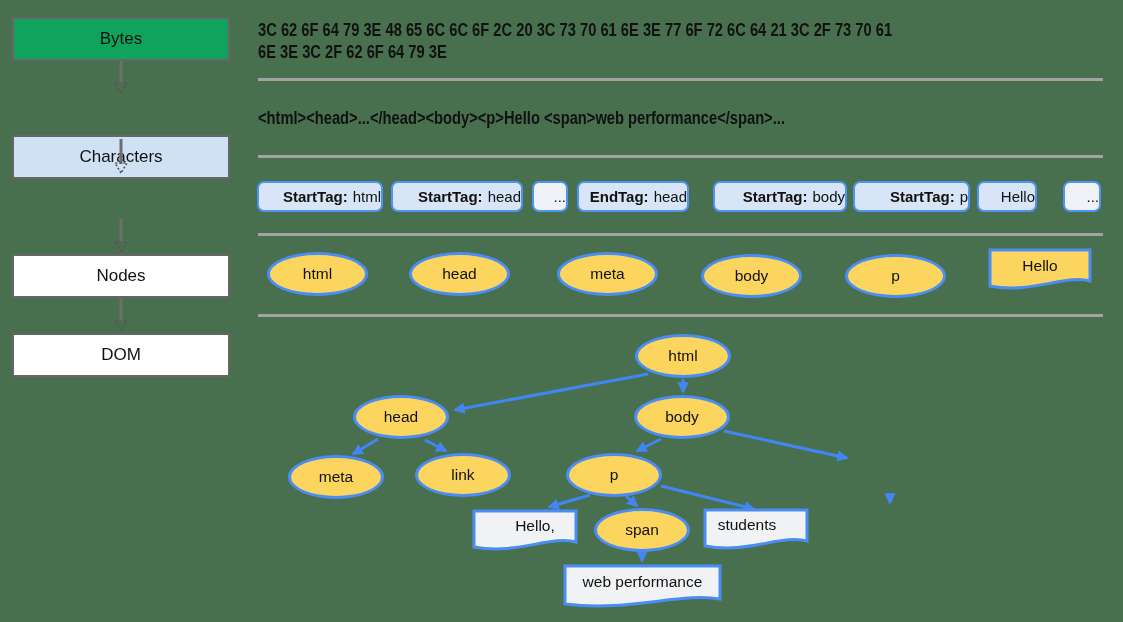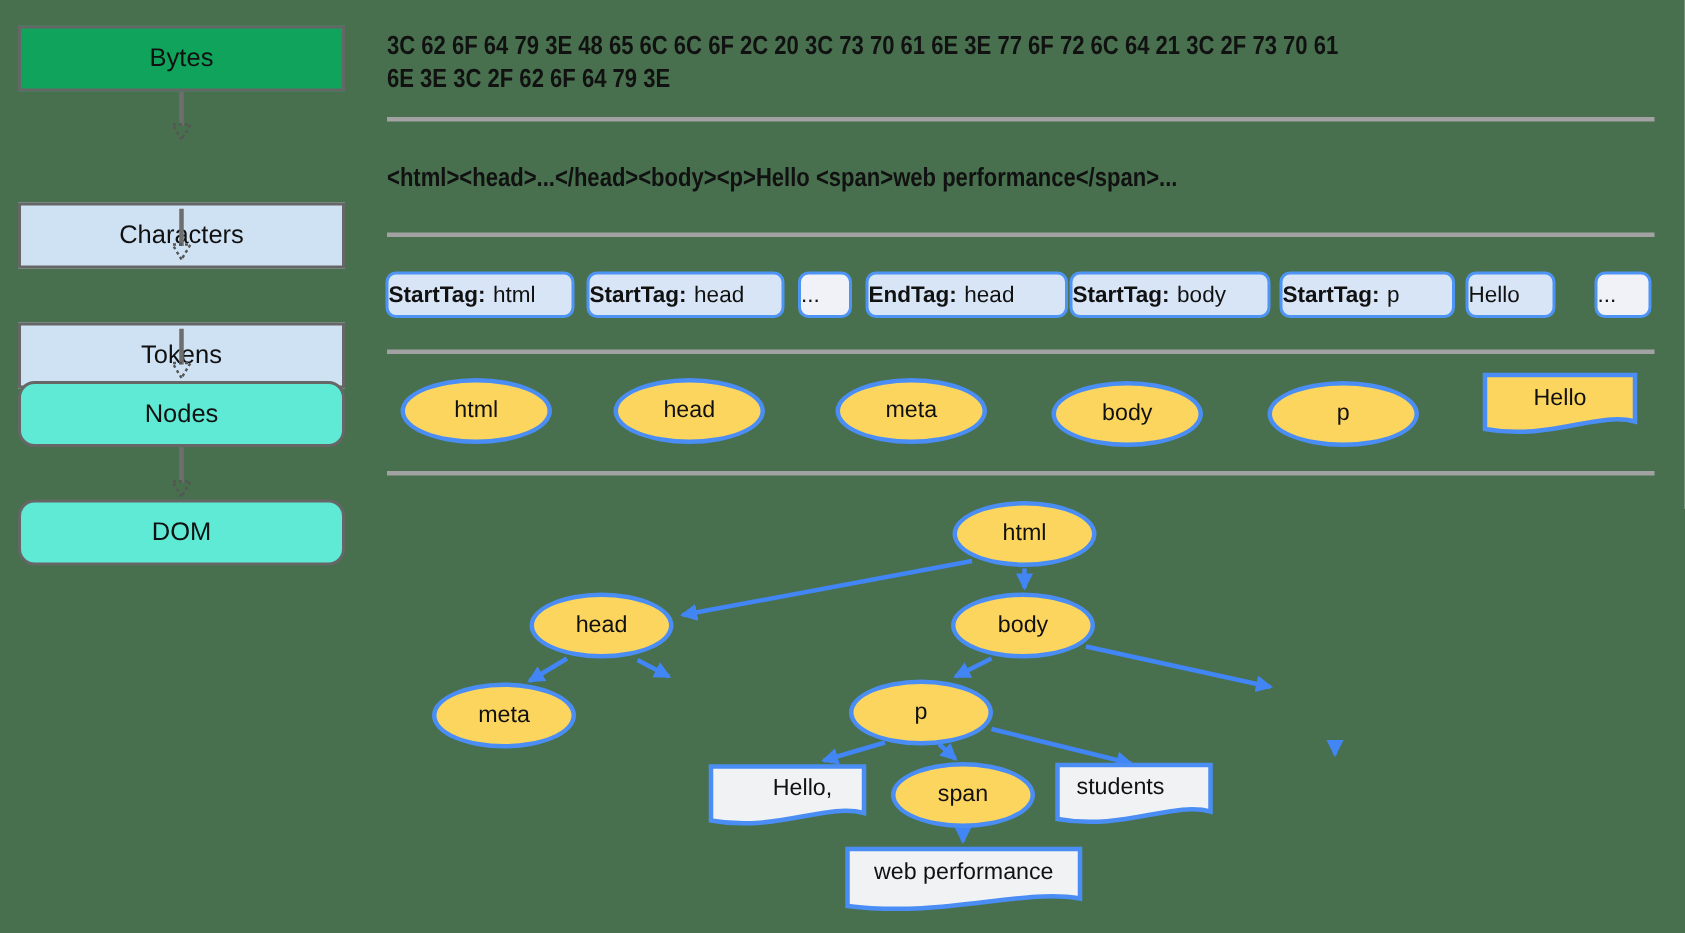--- a/index.html
+++ b/index.html
@@ -10,34 +10,34 @@
   }
   
   .stage{
     position:absolute; left:12px; width:218px; height:44px;
     border:2px solid #666; box-sizing:border-box;
     display:flex; align-items:center; justify-content:center;
     font-size:17px;
   }
   .stage-green{background:#10a35c;}
   .stage-blue{background:#cfe2f3;margin-top:40px;}
-  .stage-yellow{background:#5eead4;border-radius:11px;}
+  .stage-yellow{background:#ffffff;}
   .varrow{position:absolute; left:108px;}
   
   .divider{position:absolute; left:258px; width:845px; height:3px; background:#a2a2a2;}
   
   .condensed{
     position:absolute; font-weight:bold; font-size:17.5px; line-height:22px;
     transform:scaleX(0.84); transform-origin:0 0; white-space:nowrap;
   }
   
   .token{
     position:absolute; top:181px; height:31px; box-sizing:border-box;
     background:#d8e5f6; border:2.5px solid #4e94f5; border-radius:7px;
-    display:flex; align-items:center; justify-content:flex-start;
+    display:flex; align-items:center; justify-content:flex-end;
     font-size:15px; white-space:nowrap;
   }
   .token b:not(:empty){margin-right:5px;}
   .token-light{background:#f0f2f7;}
   
   .ellipse{
     position:absolute; box-sizing:border-box;
     background:#fcd55e; border:3px solid #4a8ef5; border-radius:50%;
     display:flex; align-items:center; justify-content:center;
     font-size:15.5px;
@@ -52,23 +52,20 @@
 <body>
 
 <div id="canvas">
 
   <div class="stage stage-green" style="top:17px">
     <span>Bytes</span>
   </div>
   <div class="stage stage-blue" style="top:95px">
     <span>Characters</span>
   </div>
-  <div class="stage stage-blue" style="top:175px">
-    <span>Tokens</span>
-  </div>
   <div class="stage stage-yellow" style="top:254px">
     <span>Nodes</span>
   </div>
   <div class="stage stage-yellow" style="top:333px">
     <span>DOM</span>
   </div>
 
   <svg class="varrow" style="top:61px" width="26" height="34">
     <line x1="13" y1="0" x2="13" y2="23" stroke="#6e6e6e" stroke-width="3"></line>
     <path d="M13 32 L7 22 L19 22 Z" fill="none" stroke="#555" stroke-width="1.6" stroke-dasharray="2,2"></path>
@@ -103,21 +100,21 @@
       <span>html</span>
   </div>
   <div class="token" style="left:391px; width:132px">
     <b>StartTag:</b>
       <span>head</span>
   </div>
   <div class="token token-light" style="left:532px; width:36px">
     <b></b>
       <span>...</span>
   </div>
-  <div class="token" style="left:577px; width:135px">
+  <div class="token" style="left:577px; width:112px">
     <b>EndTag:</b>
       <span>head</span>
   </div>
   <div class="token" style="left:713px; width:134px">
     <b>StartTag:</b>
       <span>body</span>
   </div>
   <div class="token" style="left:853px; width:117px">
     <b>StartTag:</b>
       <span>p</span>
@@ -177,20 +174,23 @@
     </div>
   <div class="ellipse" style="left:353px; top:395px; width:96px; height:44px">
       <span>head</span>
     </div>
   <div class="ellipse" style="left:634px; top:395px; width:96px; height:44px">
       <span>body</span>
     </div>
   <div class="ellipse" style="left:288px; top:455px; width:96px; height:44px">
       <span>meta</span>
     </div>
+  <div class="ellipse" style="left:415px; top:453px; width:96px; height:44px">
+      <span>link</span>
+    </div>
   <div class="ellipse" style="left:566px; top:453px; width:96px; height:44px">
       <span>p</span>
     </div>
   <div class="ellipse" style="left:594px; top:508px; width:96px; height:44px">
       <span>span</span>
     </div>
 
   <svg class="doc" style="left:472px; top:509px" width="106" height="46">
     <path d="M2 2 L104 2 L104 33 C 79 26, 45 46, 2 38 Z" fill="#f1f2f4" stroke="#4a8ef5" stroke-width="3"></path>
   </svg>

